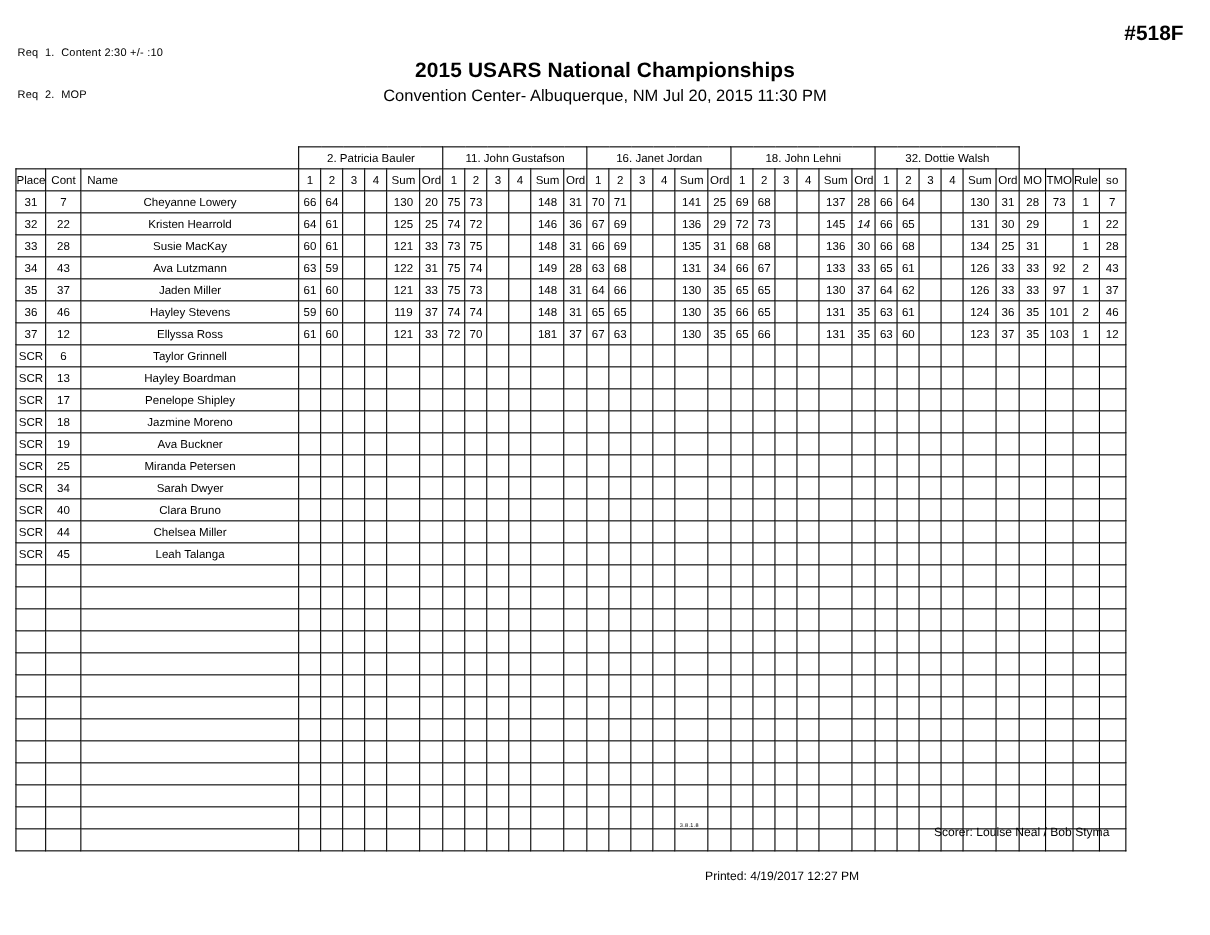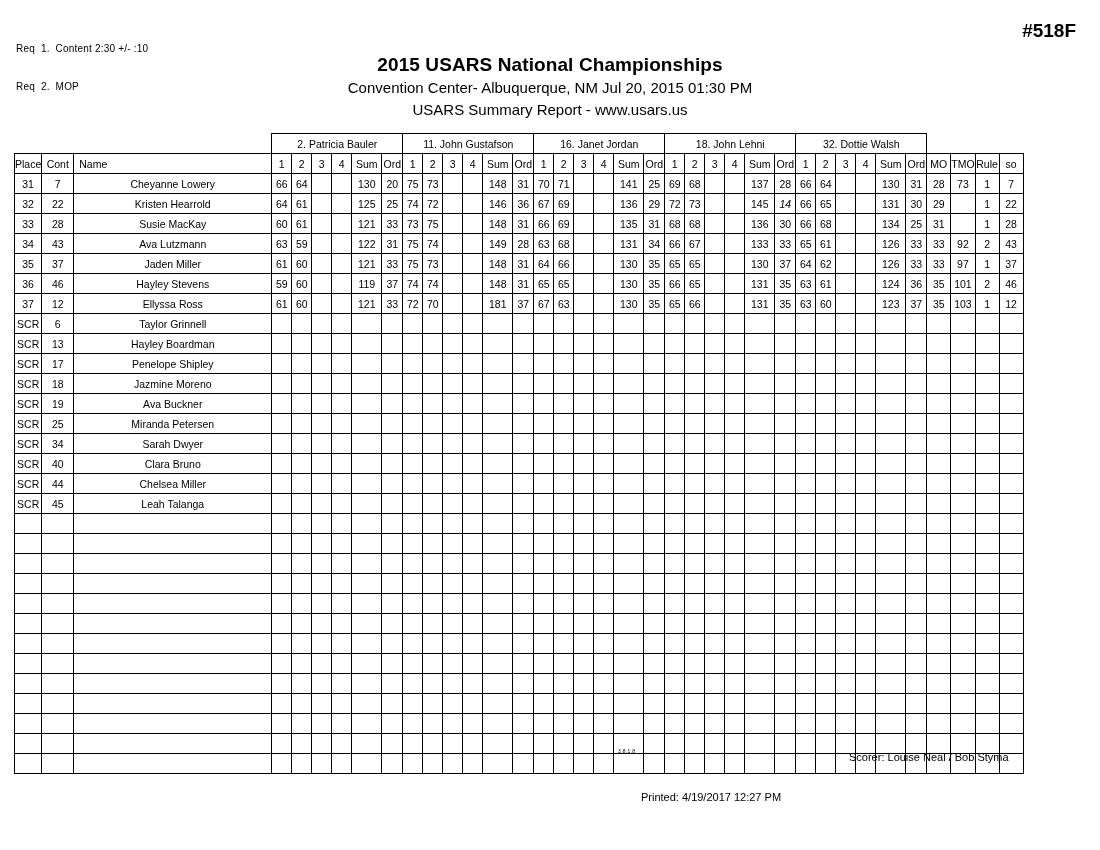--- a/index.html
+++ b/index.html
@@ -67,22 +67,21 @@
 
 <div class="page">
 
   <div class="reqs">
     <div>Req  1.  Content 2:30 +/- :10</div>
     <div>Req  2.  MOP</div>
   </div>
 
   <div class="titleblock">
     <div class="t1">2015 USARS National Championships</div>
-    <div class="t2">Convention Center- Albuquerque, NM  Jul 20, 2015  01:30 PM</div>
-    <div class="t4">USARS Summary Report - www.usars.us</div>
+    <div class="t2">Convention Center- Albuquerque, NM  Jul 20, 2015  11:30 PM</div>
   </div>
 
   <div class="eventno">#518F</div>
 
   <table class="grid" id="grid">
     <colgroup id="cols">
         <col style="width:26px">
         <col style="width:32px">
         <col style="width:198px">
         <col style="width:20px">

